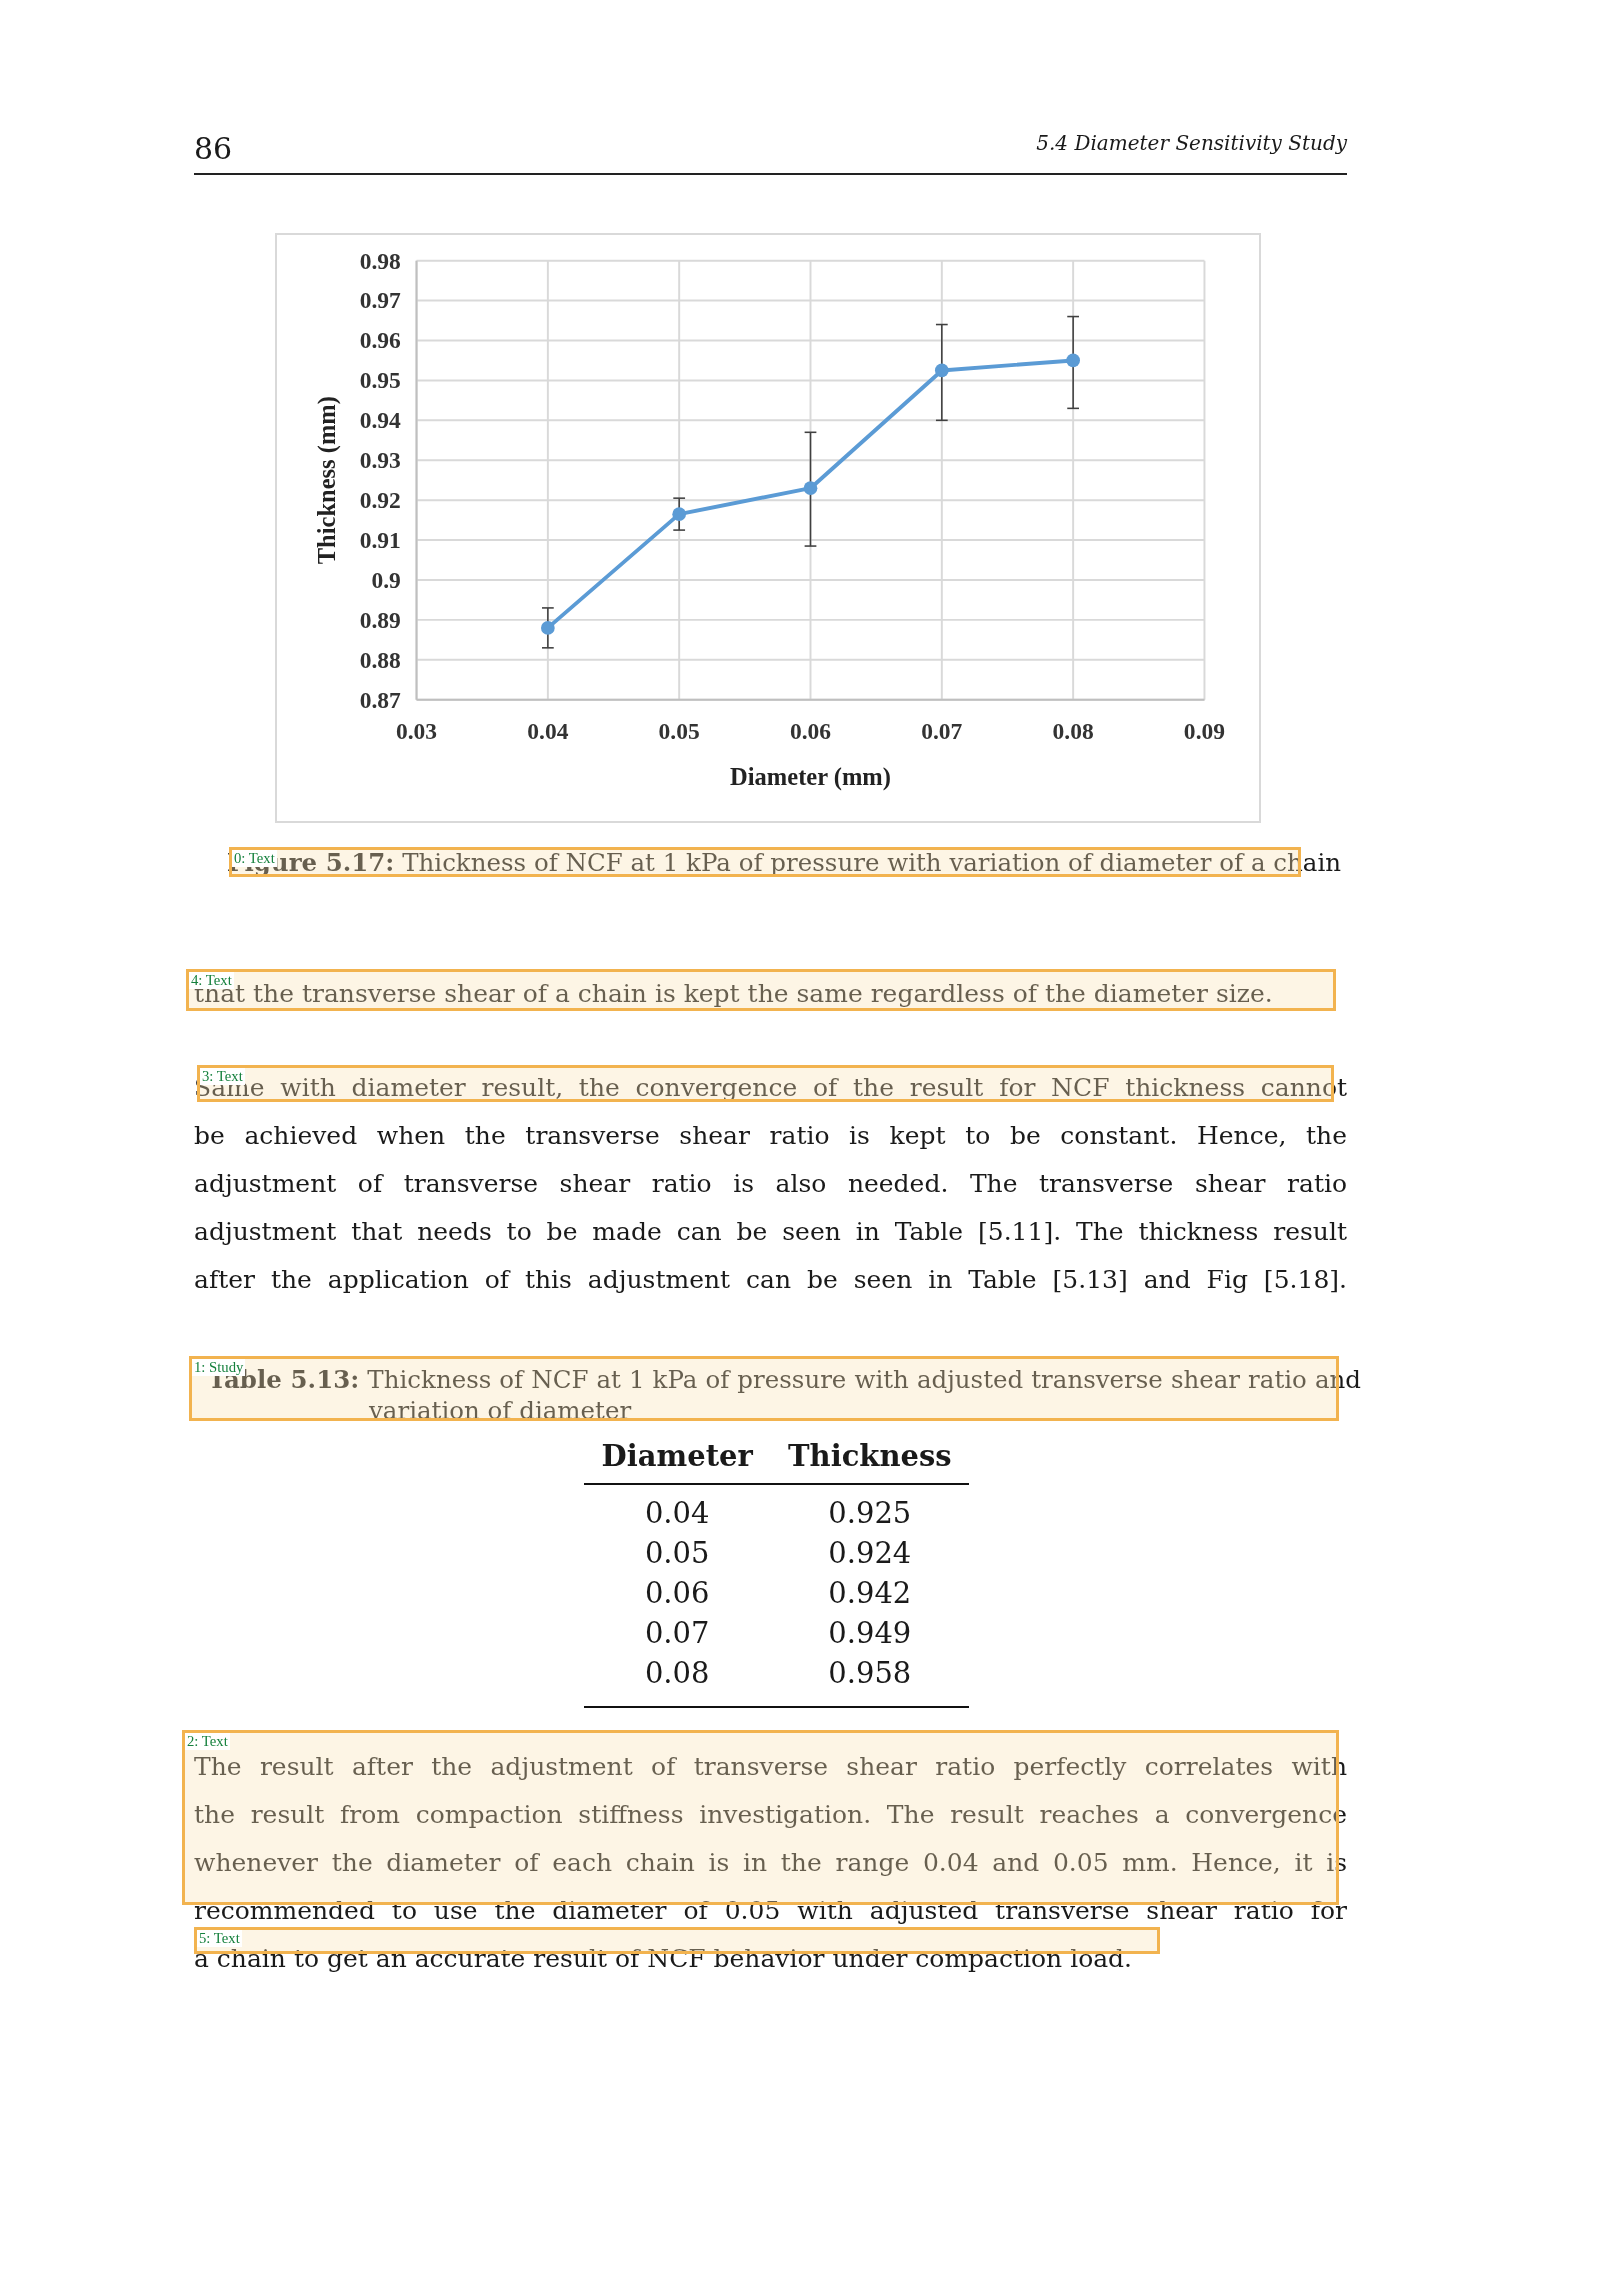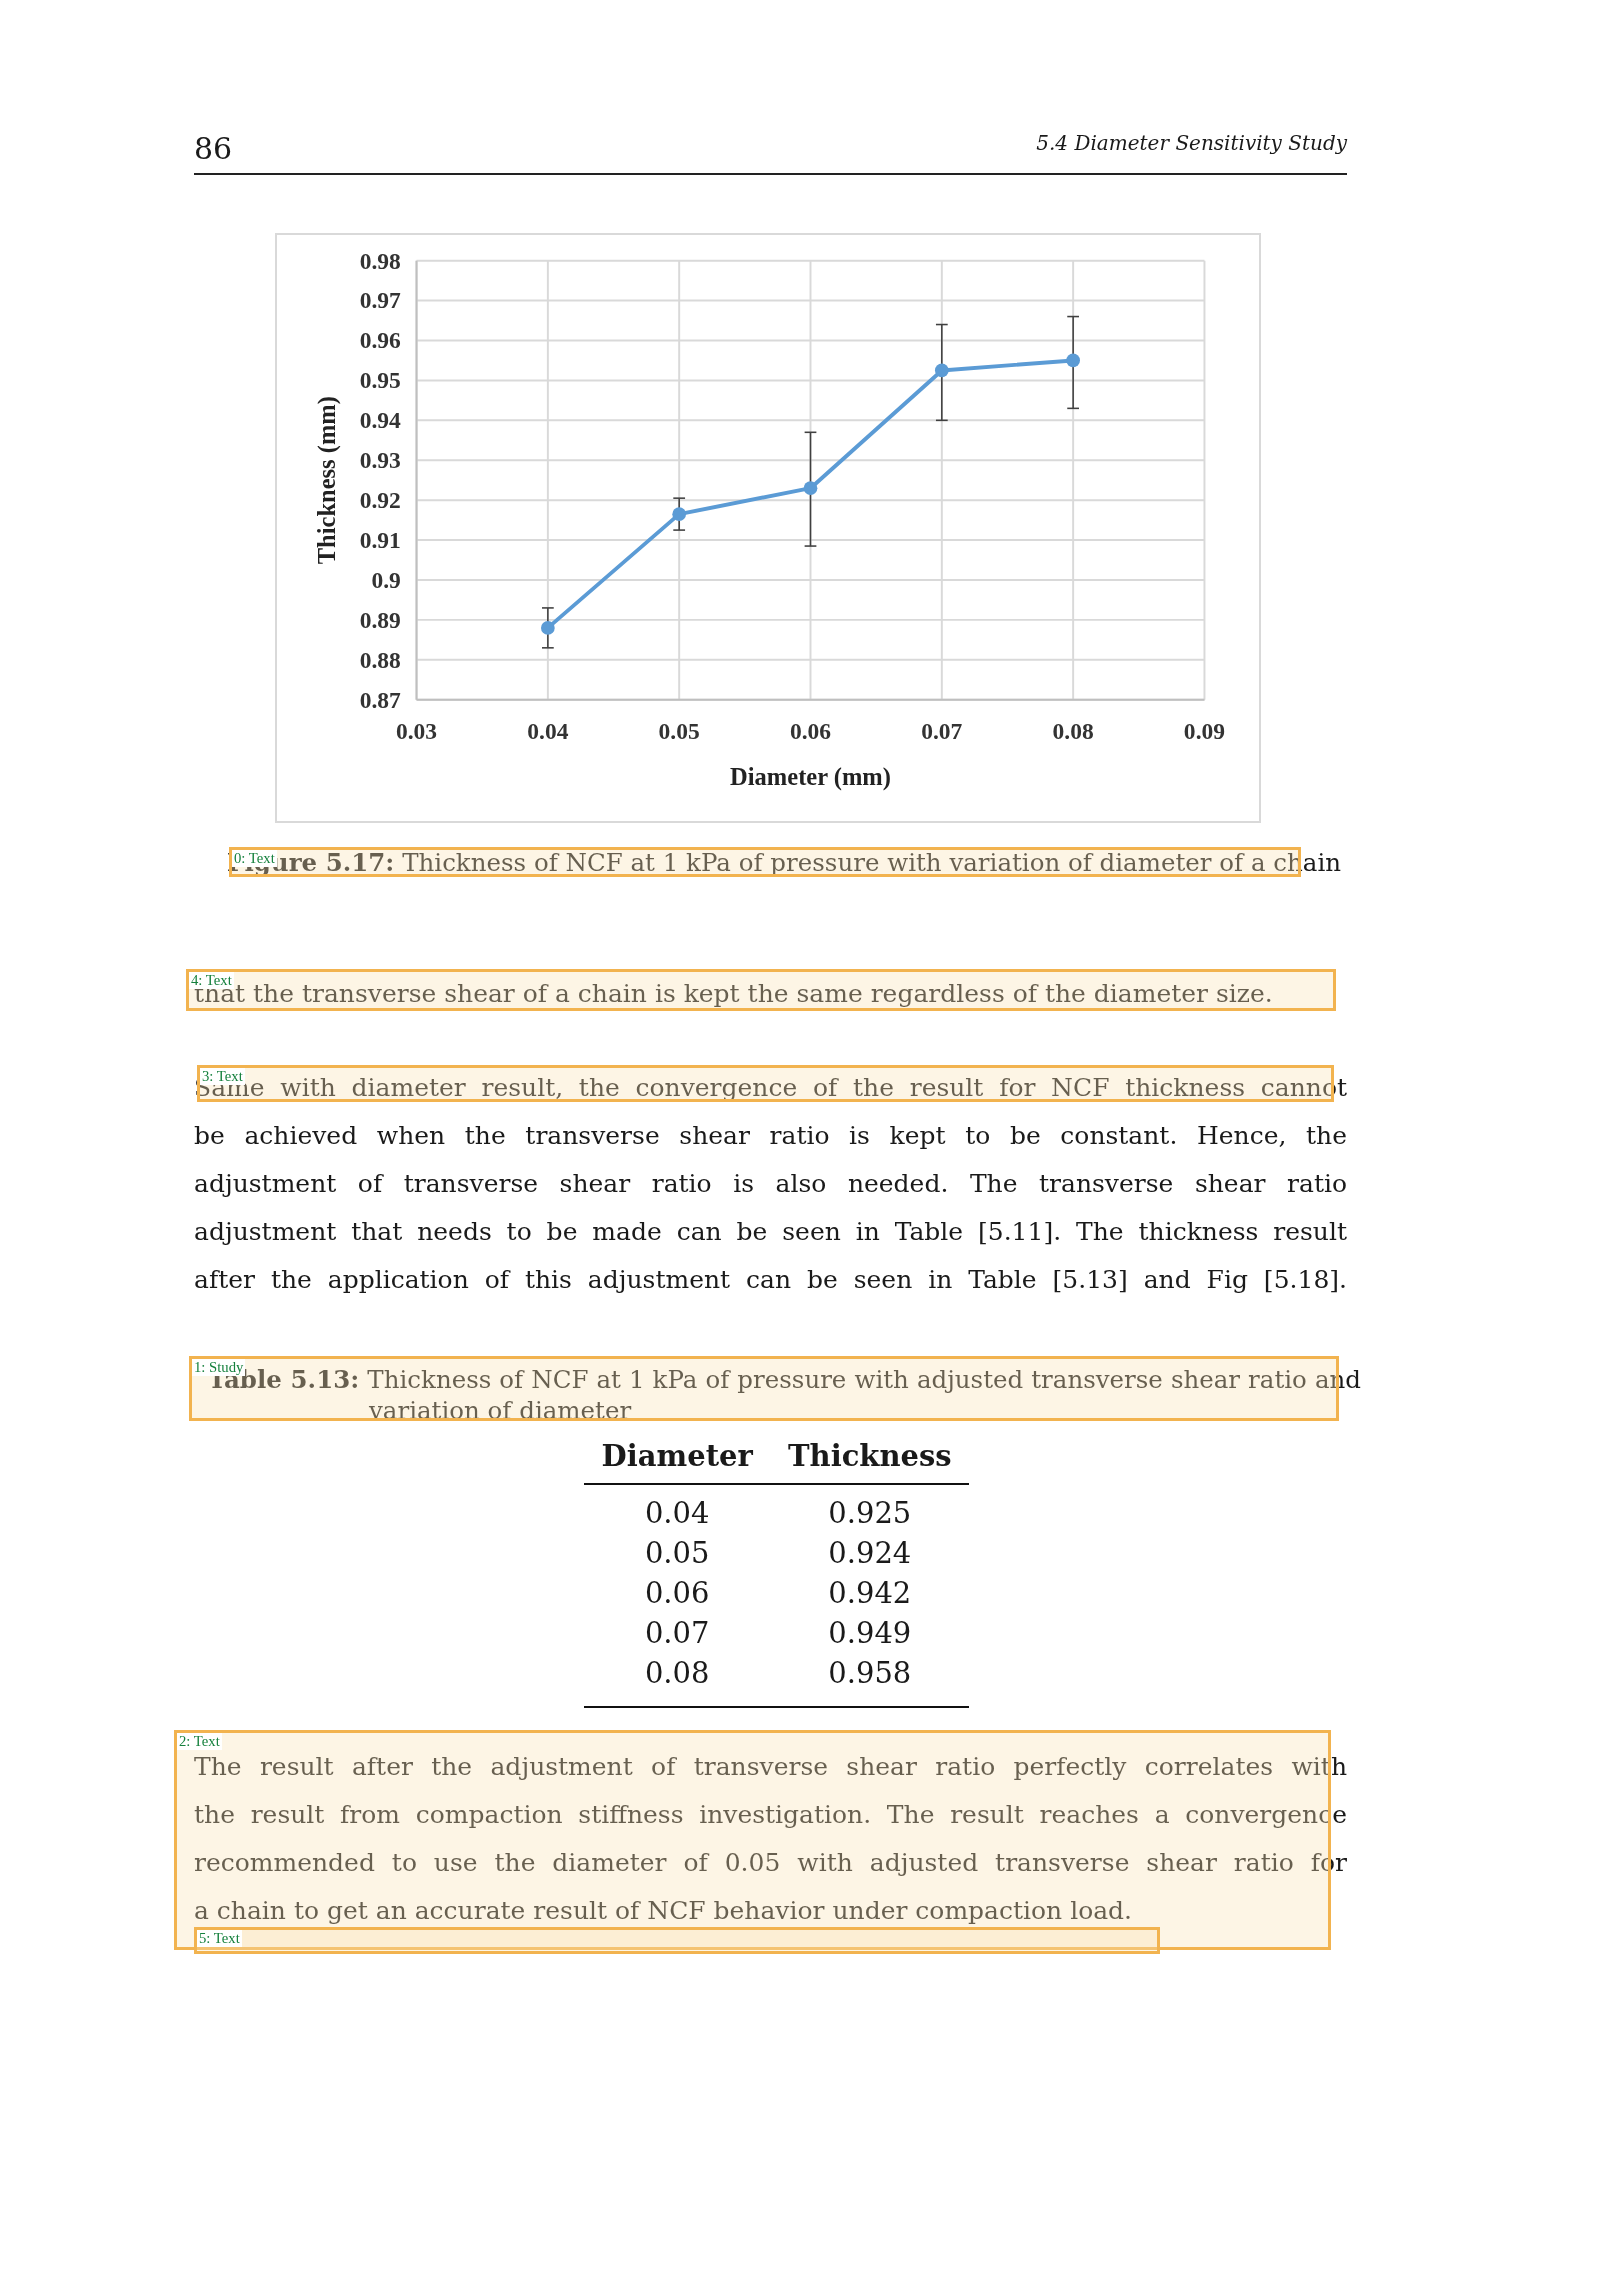--- a/index.html
+++ b/index.html
@@ -157,31 +157,32 @@
     <tr class="last">
       <td>0.08</td>
       <td>0.958</td>
     </tr>
   </tbody>
 </table>
 
 <div class="abs" style="left:194px; top:1743px; width:1153px;">
   <div class="para" style="text-align-last:justify;">The result after the adjustment of transverse shear ratio perfectly correlates with</div>
   <div class="para" style="text-align-last:justify;">the result from compaction stiffness investigation. The result reaches a convergence</div>
+  <div class="para" style="text-align-last:justify;">whenever the diameter of each chain is in the range 0.04 and 0.05 mm. Hence, it is</div>
   <div class="para" style="text-align-last:justify;">recommended to use the diameter of 0.05 with adjusted transverse shear ratio for</div>
   <div class="para">a chain to get an accurate result of NCF behavior under compaction load.</div>
 </div>
 
 <div class="ann" style="left:229px; top:847px; width:1072px; height:30px;">
   <span class="ann-tag">0: Text</span>
 </div>
 <div class="ann" style="left:189px; top:1356px; width:1150px; height:65px;">
   <span class="ann-tag">1: Study</span>
 </div>
-<div class="ann" style="left:174px; top:1730px; width:1157px; height:220px;">
+<div class="ann" style="left:182px; top:1730px; width:1157px; height:175px;">
   <span class="ann-tag">2: Text</span>
 </div>
 <div class="ann" style="left:197px; top:1065px; width:1137px; height:37px;">
   <span class="ann-tag">3: Text</span>
 </div>
 <div class="ann" style="left:186px; top:969px; width:1150px; height:42px;">
   <span class="ann-tag">4: Text</span>
 </div>
 <div class="ann" style="left:194px; top:1927px; width:966px; height:27.4px;">
   <span class="ann-tag">5: Text</span>

